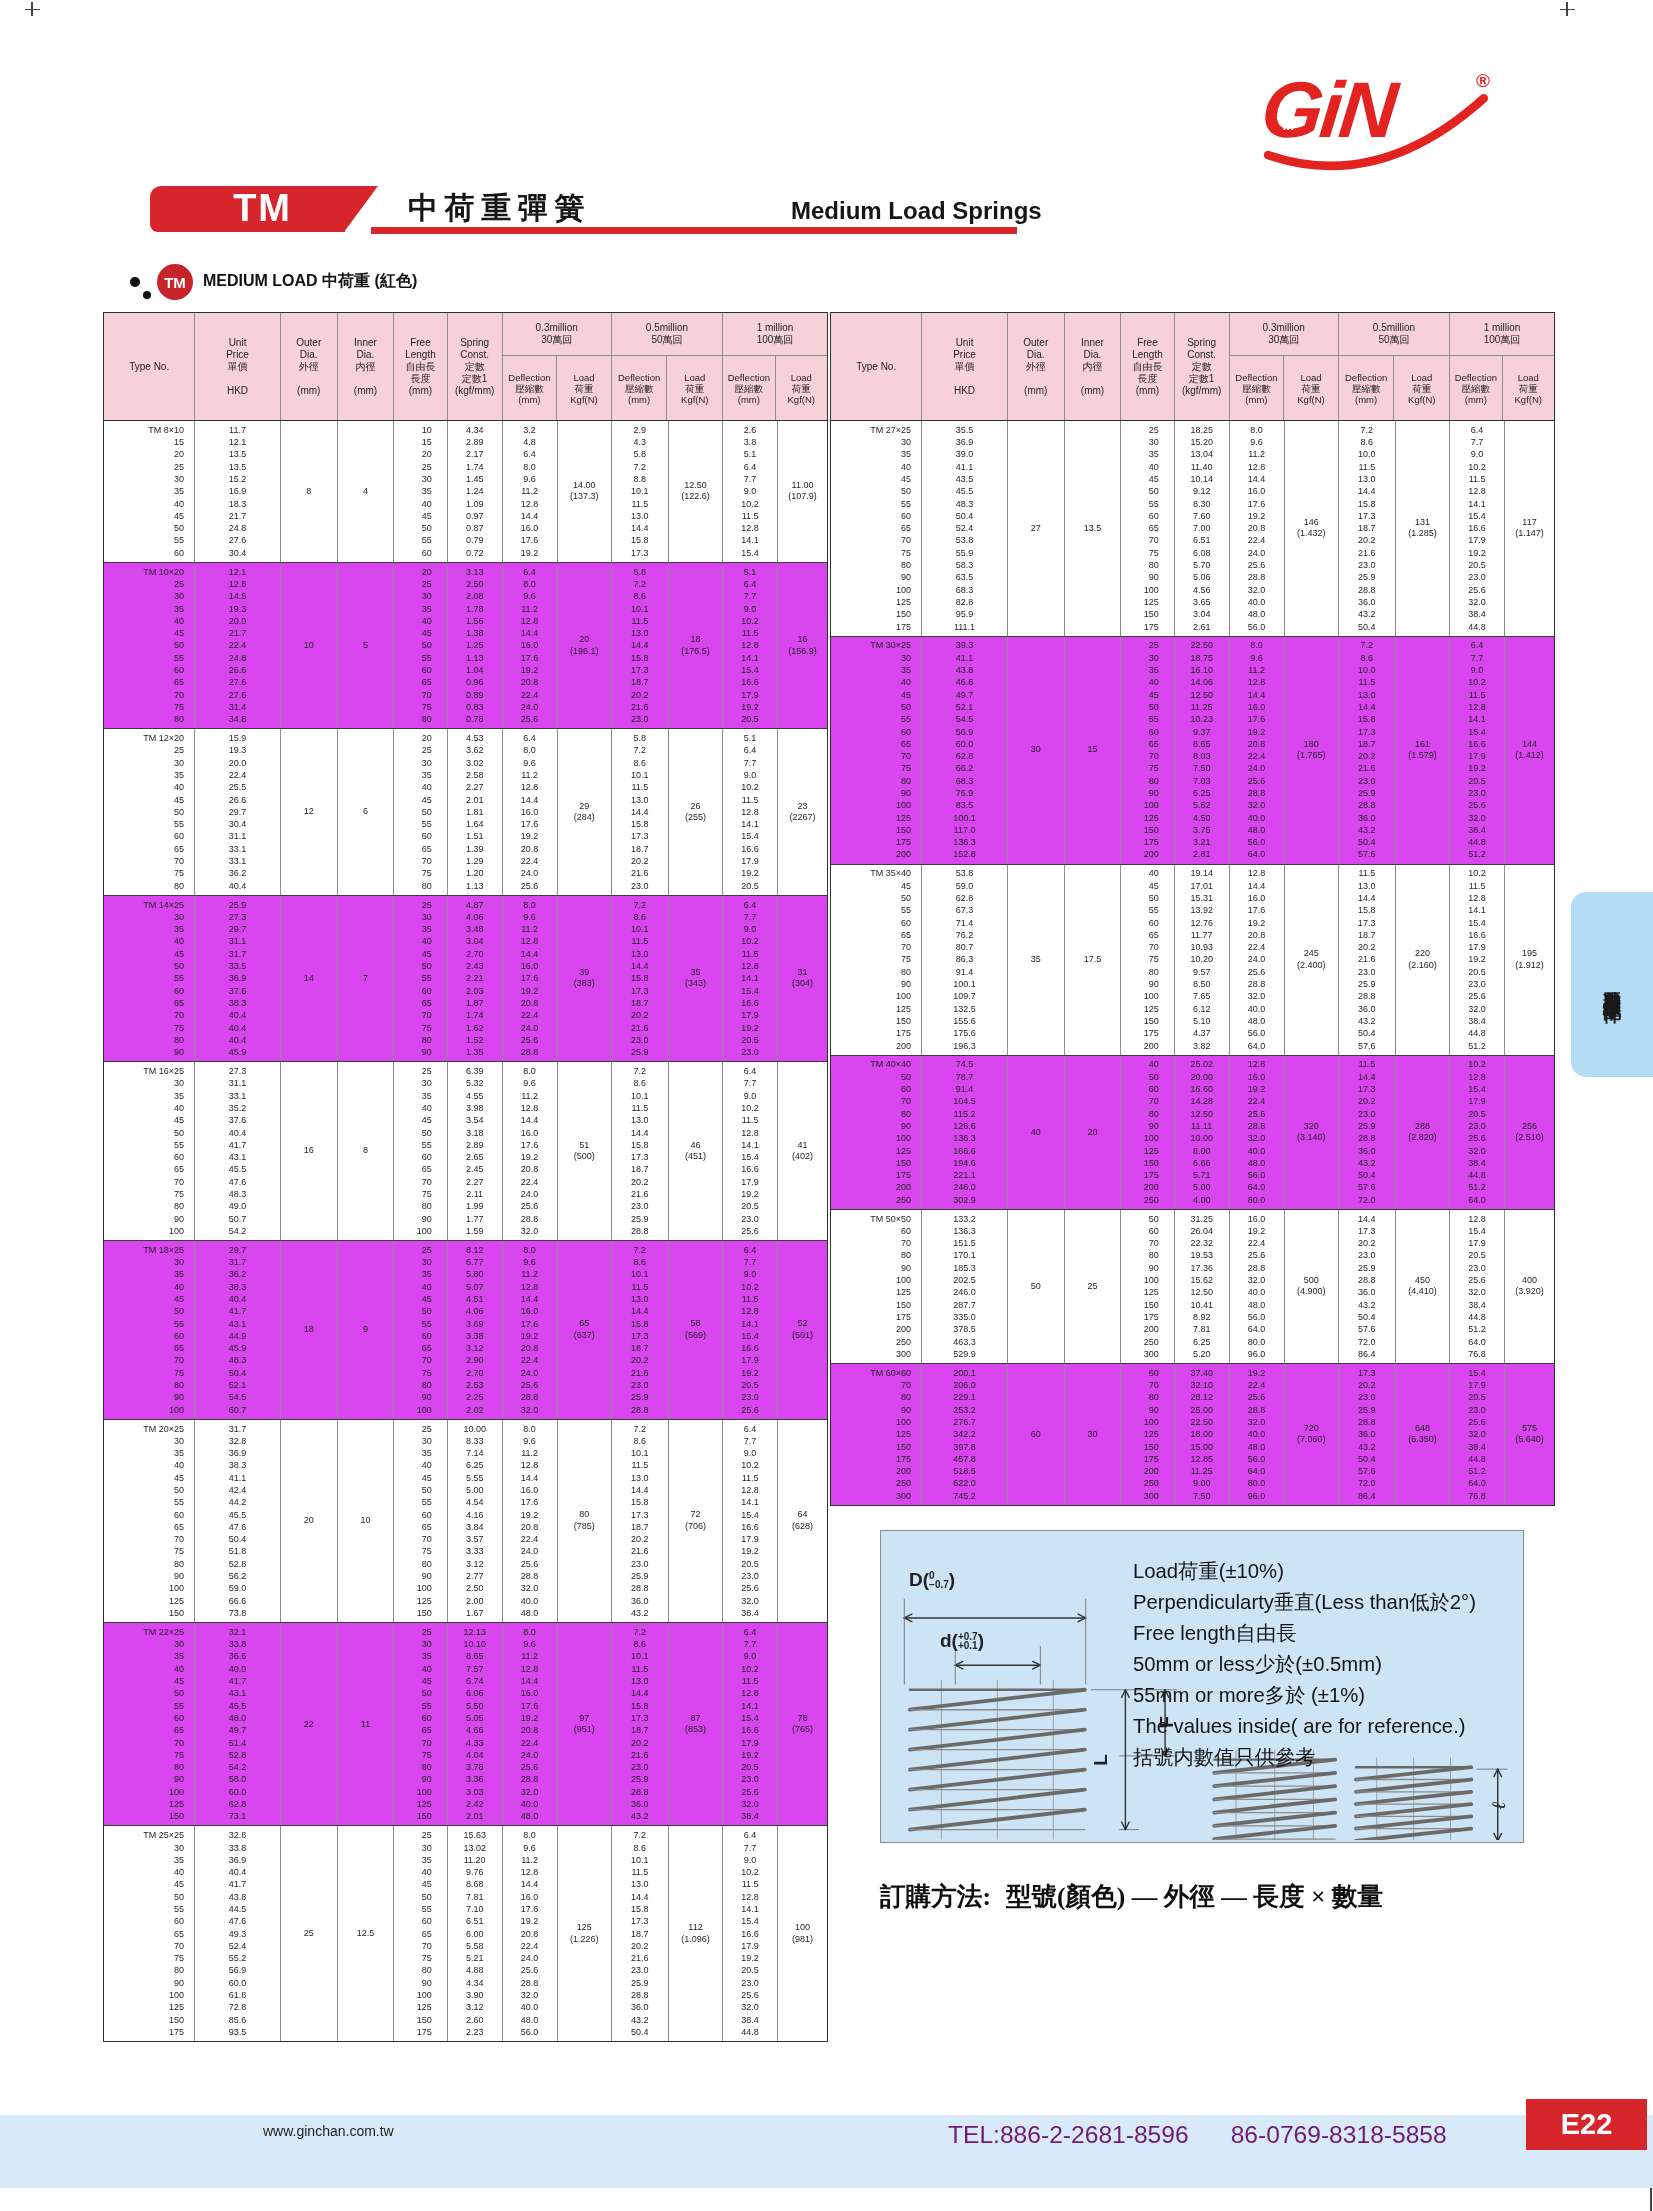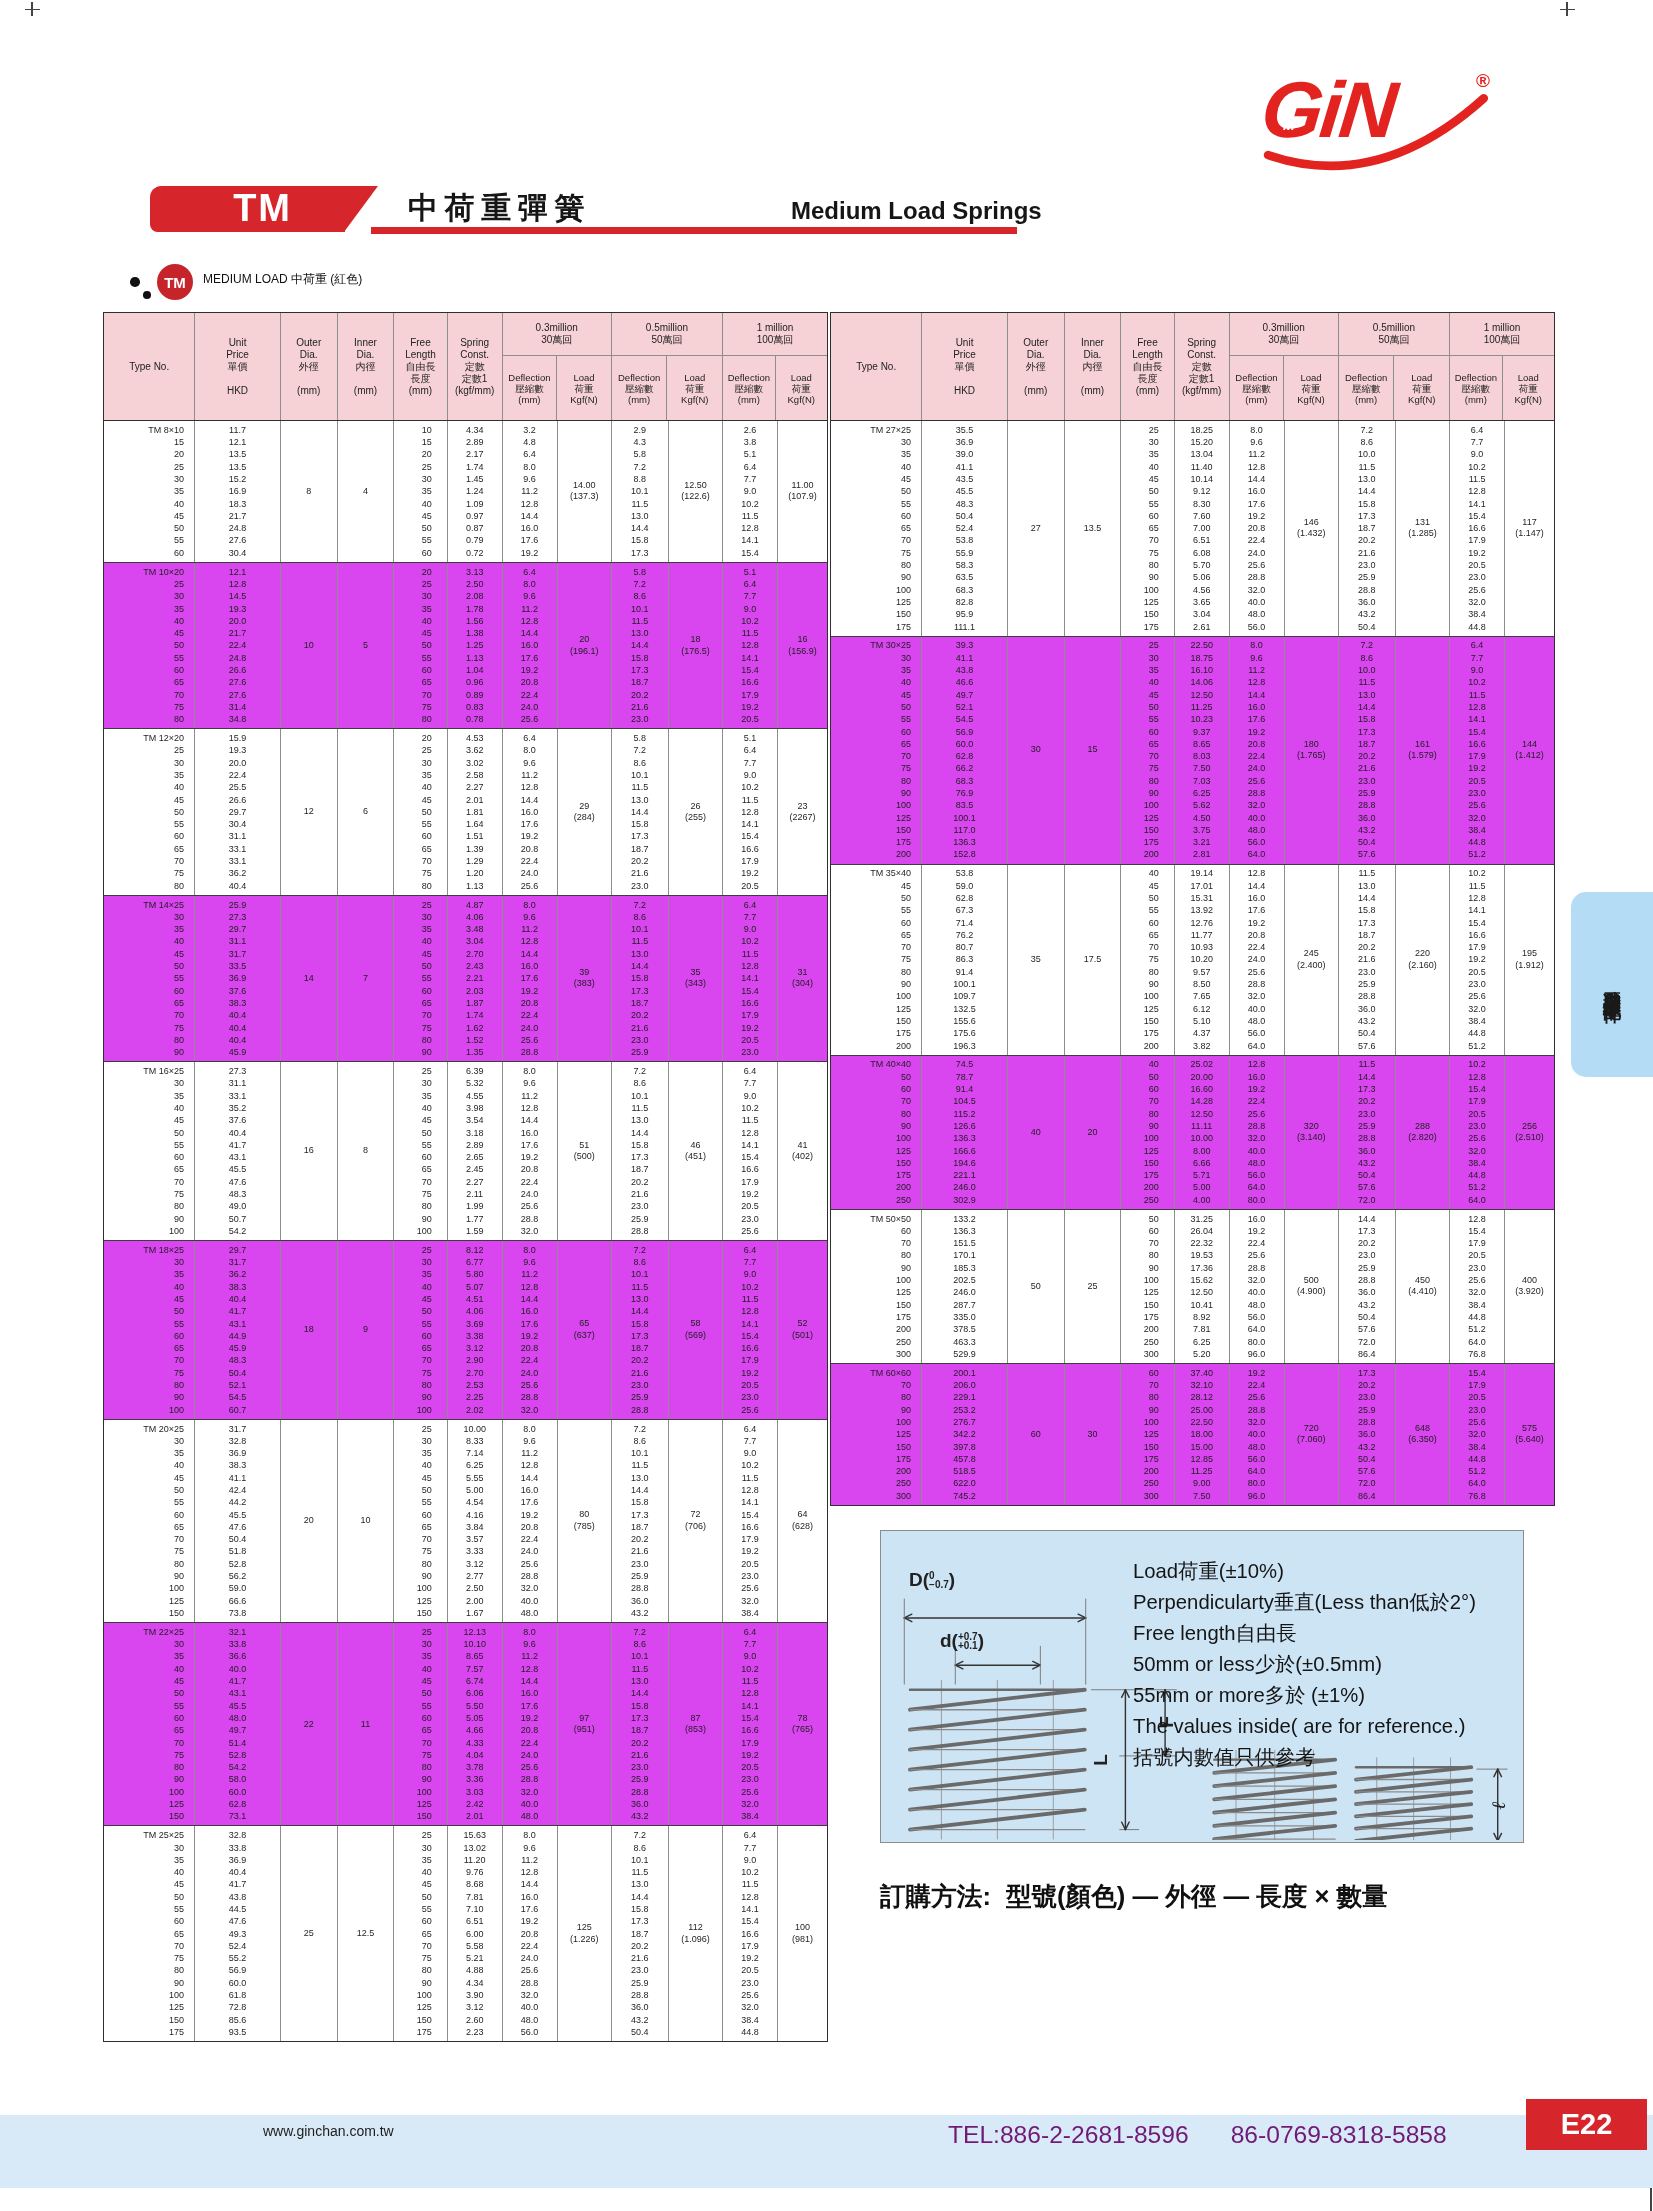--- a/index.html
+++ b/index.html
@@ -15,21 +15,21 @@
   .banner-zh{position:absolute;left:408px;top:188px;font-size:30px;font-weight:bold;color:#161616;letter-spacing:6.6px;white-space:nowrap;}
   .banner-en{position:absolute;left:791px;top:197px;font-size:24px;font-weight:bold;color:#161616;white-space:nowrap;}
   
   .logo{position:absolute;left:1251px;top:64px;width:265px;height:114px;}
   .logo-text{position:absolute;left:11.4px;top:0px;font-size:79px;font-weight:bold;font-style:italic;color:#e2231f;transform:skewX(-6deg);letter-spacing:-2.8px;}
   .logo-reg{position:absolute;left:225px;top:5.7px;font-size:19px;font-weight:bold;color:#e2231f;}
   .logo-m{position:absolute;left:32px;top:53px;font-size:14px;font-weight:bold;font-style:italic;color:#fff;z-index:3;}
   
   .dot{position:absolute;background:#111;border-radius:50%;}
   .sub-badge{position:absolute;left:157px;top:264px;width:36px;height:36px;border-radius:50%;background:#c6242b;color:#fff;display:flex;align-items:center;justify-content:center;font-weight:bold;font-size:15px;}
-  .sub-text{position:absolute;left:203px;top:271px;font-size:12px;font-weight:normal;color:#111;white-space:nowrap;}
+  .sub-text{position:absolute;left:203px;top:271px;font-size:16px;font-weight:bold;color:#111;white-space:nowrap;}
   
   .tbl{position:absolute;top:312px;width:725px;background:#fff;border:1.9px solid #2f2f2f;box-sizing:border-box;}
   #left-table{left:103px;} #right-table{left:830px;}
   .thead{display:flex;height:108px;background:#f6d2d7;border-bottom:1.9px solid #2f2f2f;box-sizing:border-box;}
   .thead>*+*{border-left:0.9px solid #8d8d8d;}
   .hcell{display:flex;align-items:center;justify-content:center;text-align:center;white-space:pre-line;font-size:10px;line-height:12px;color:#222;box-sizing:border-box;}
   .hgroup{display:flex;flex-direction:column;box-sizing:border-box;}
   .hgtitle{height:42px;display:flex;align-items:center;justify-content:center;text-align:center;white-space:pre-line;font-size:10px;line-height:12px;color:#222;}
   .hsub{flex:1;display:flex;border-top:0.9px solid #8d8d8d;}
   .hsubcell{flex:1;display:flex;align-items:center;justify-content:center;text-align:center;white-space:pre-line;font-size:9.5px;line-height:11px;color:#222;box-sizing:border-box;}
@@ -52,21 +52,21 @@
   .side-text{writing-mode:vertical-rl;font-size:18px;color:#1a1a1a;letter-spacing:1.9px;font-weight:bold;}
   
   .infobox{position:absolute;left:880px;top:1530px;width:644px;height:313px;background:#cde4f5;border:1.9px solid #8c8c8c;box-sizing:border-box;}
   .info-lines{position:absolute;left:252px;top:24.6px;width:382px;font-size:20.3px;line-height:31px;color:#151515;}
   .dim{position:absolute;font-size:19px;font-weight:bold;color:#222;display:flex;align-items:center;}
   .tol{display:inline-flex;flex-direction:column;font-size:10px;line-height:9.5px;font-weight:bold;}
   .dimrot{position:absolute;font-size:19px;font-weight:bold;color:#222;transform:rotate(-90deg);}
   .dimrot.script{font-style:italic;font-family:"DejaVu Serif", serif;}
   
   .order{position:absolute;left:880px;top:1879px;color:#101010;}
-  .order-line{font-size:25.6px;font-weight:bold;height:44px;white-space:nowrap;}
+  .order-line{font-size:25.6px;font-weight:bold;height:44px;white-space:nowrap;font-family:Liberation Serif, serif;}
   .order-line .gapA{margin-left:15px;} .order-line .gapB{margin-left:167px;}
   .order-line .gapC{margin-left:26.5px;} .order-line .gapD{margin-left:47px;}
   
   .footer-band{position:absolute;left:0;top:2115px;width:1653px;height:73px;background:#d8eaf8;}
   .footer-url{position:absolute;left:263px;top:2123px;font-size:14px;color:#1c1c1c;}
   .footer-tel{position:absolute;left:948px;top:2121px;font-size:24.6px;color:#701a75;white-space:nowrap;}
   .footer-tel span+span{margin-left:42px;}
   .page-badge{position:absolute;left:1526px;top:2099px;width:121px;height:51px;background:#d6252b;color:#fff;display:flex;align-items:center;justify-content:center;font-size:29px;font-weight:bold;}
 </style>
 </head>

